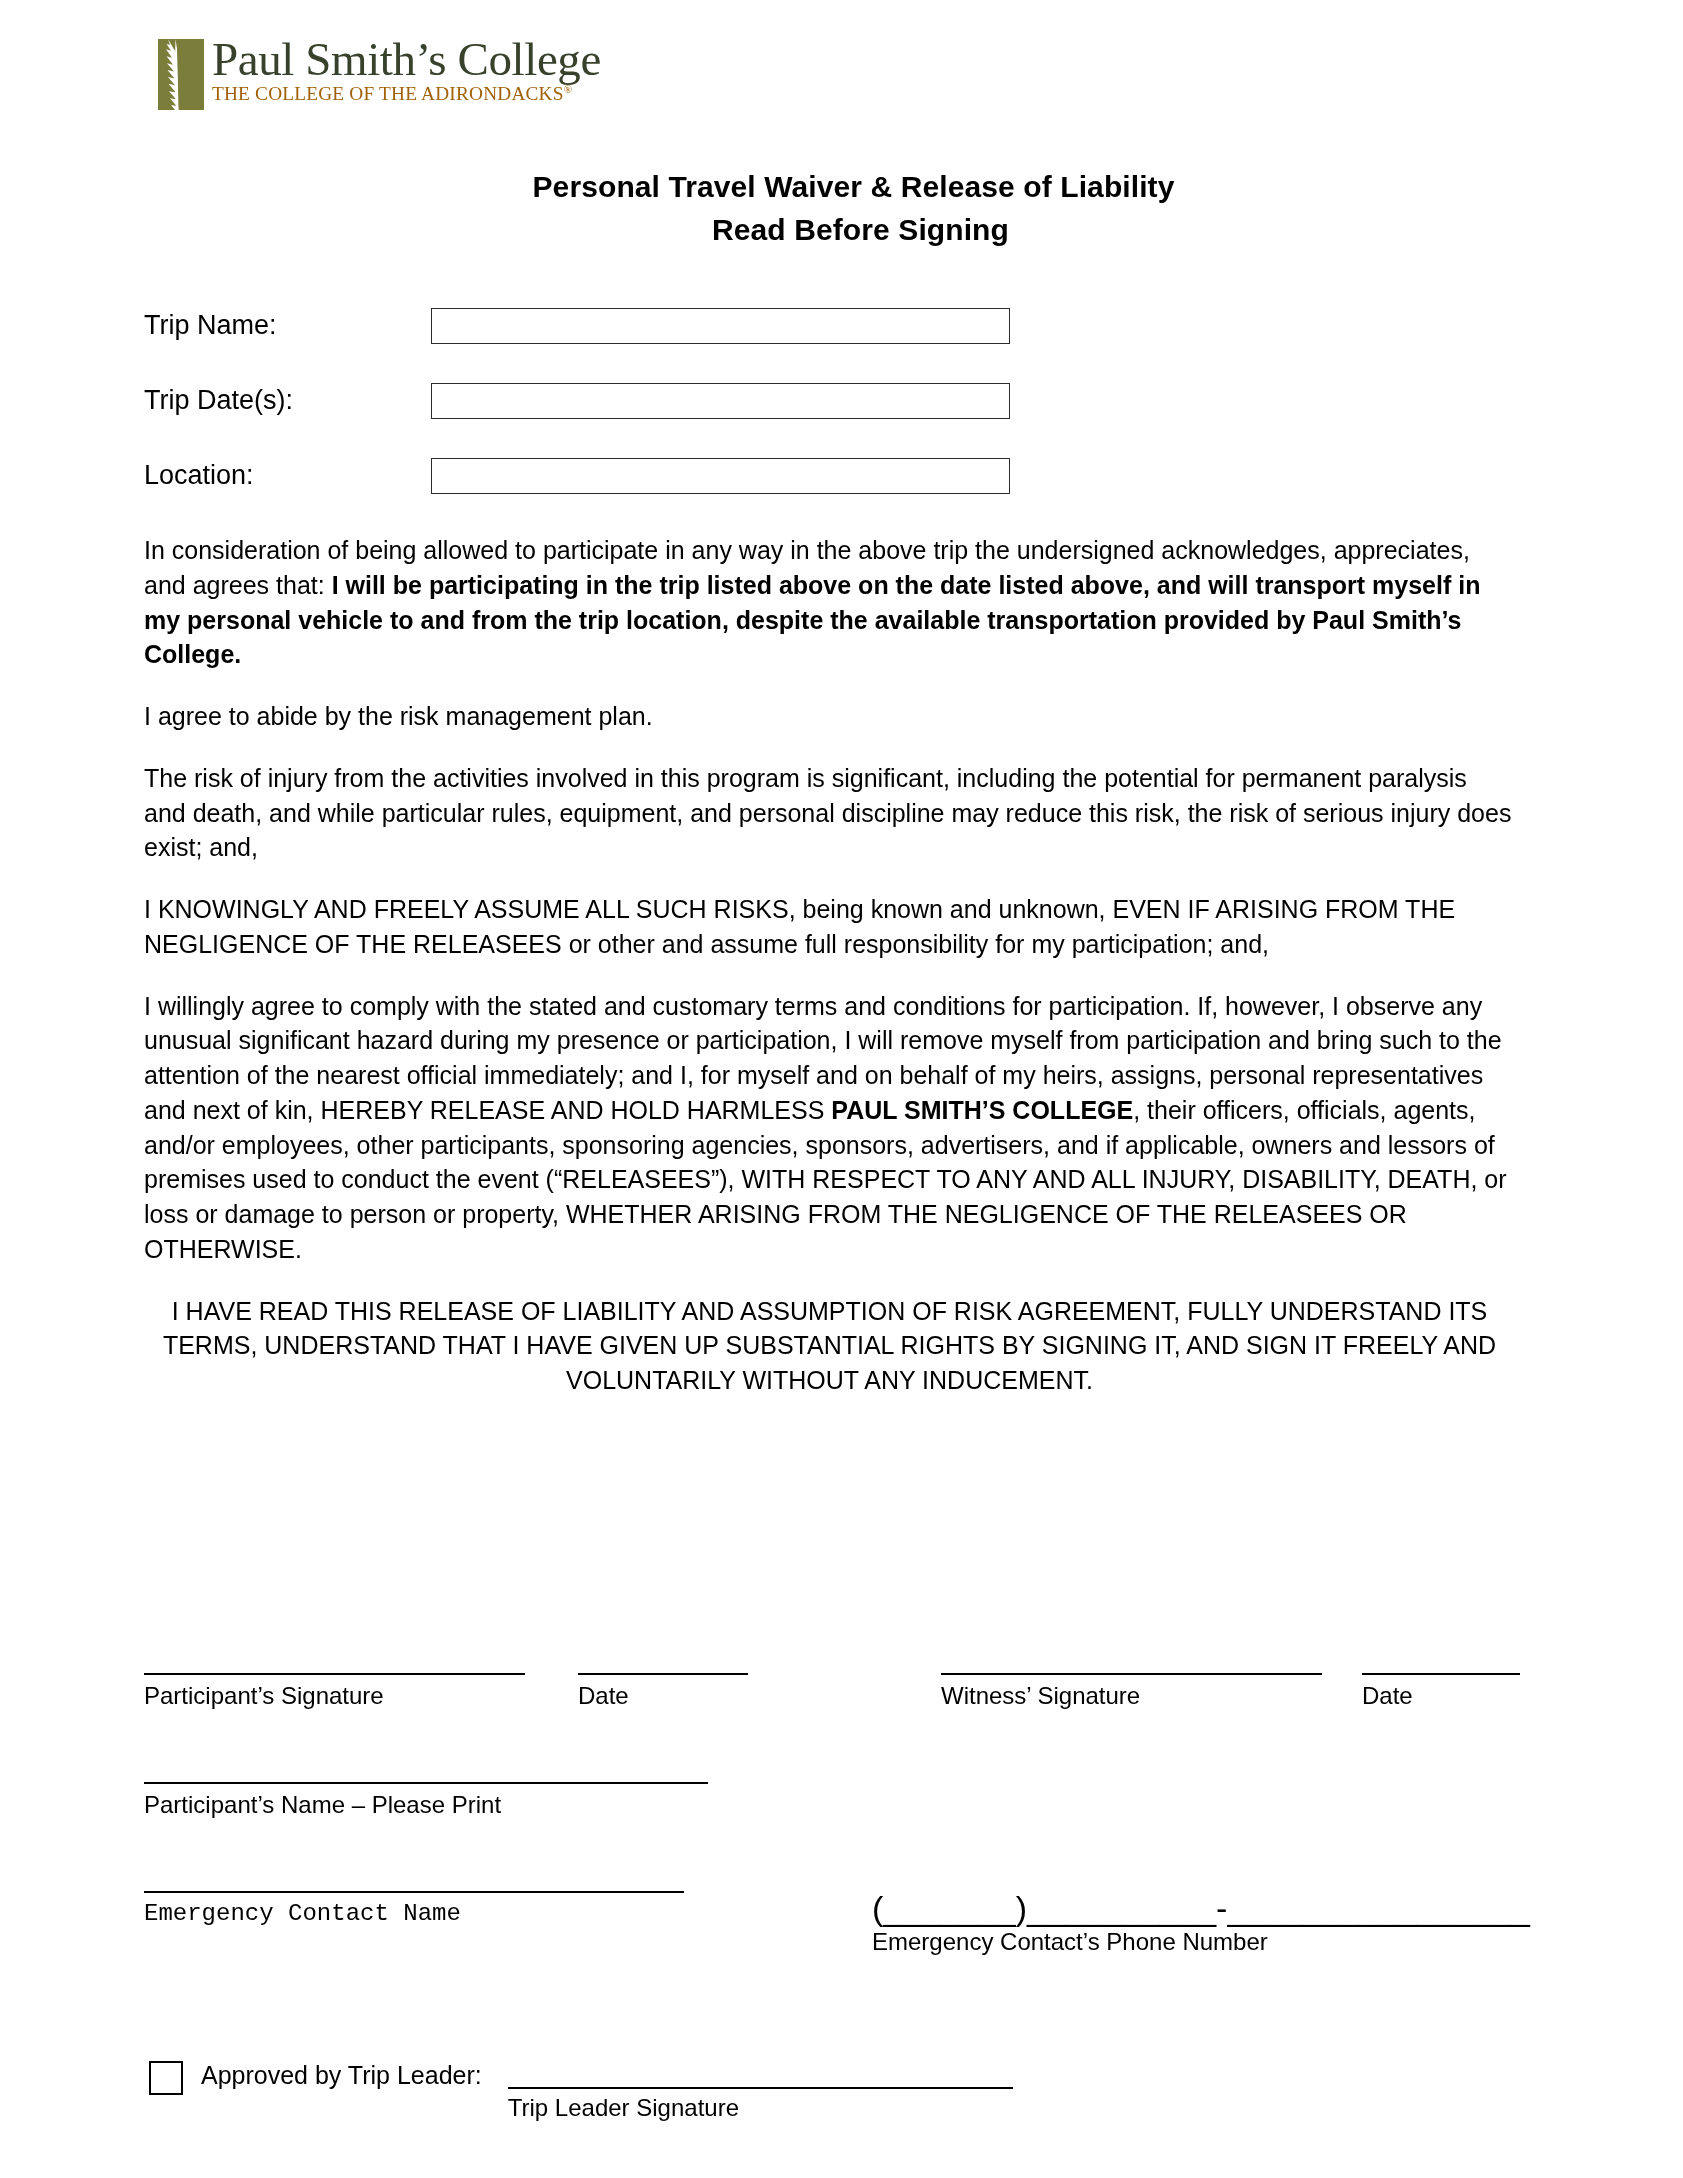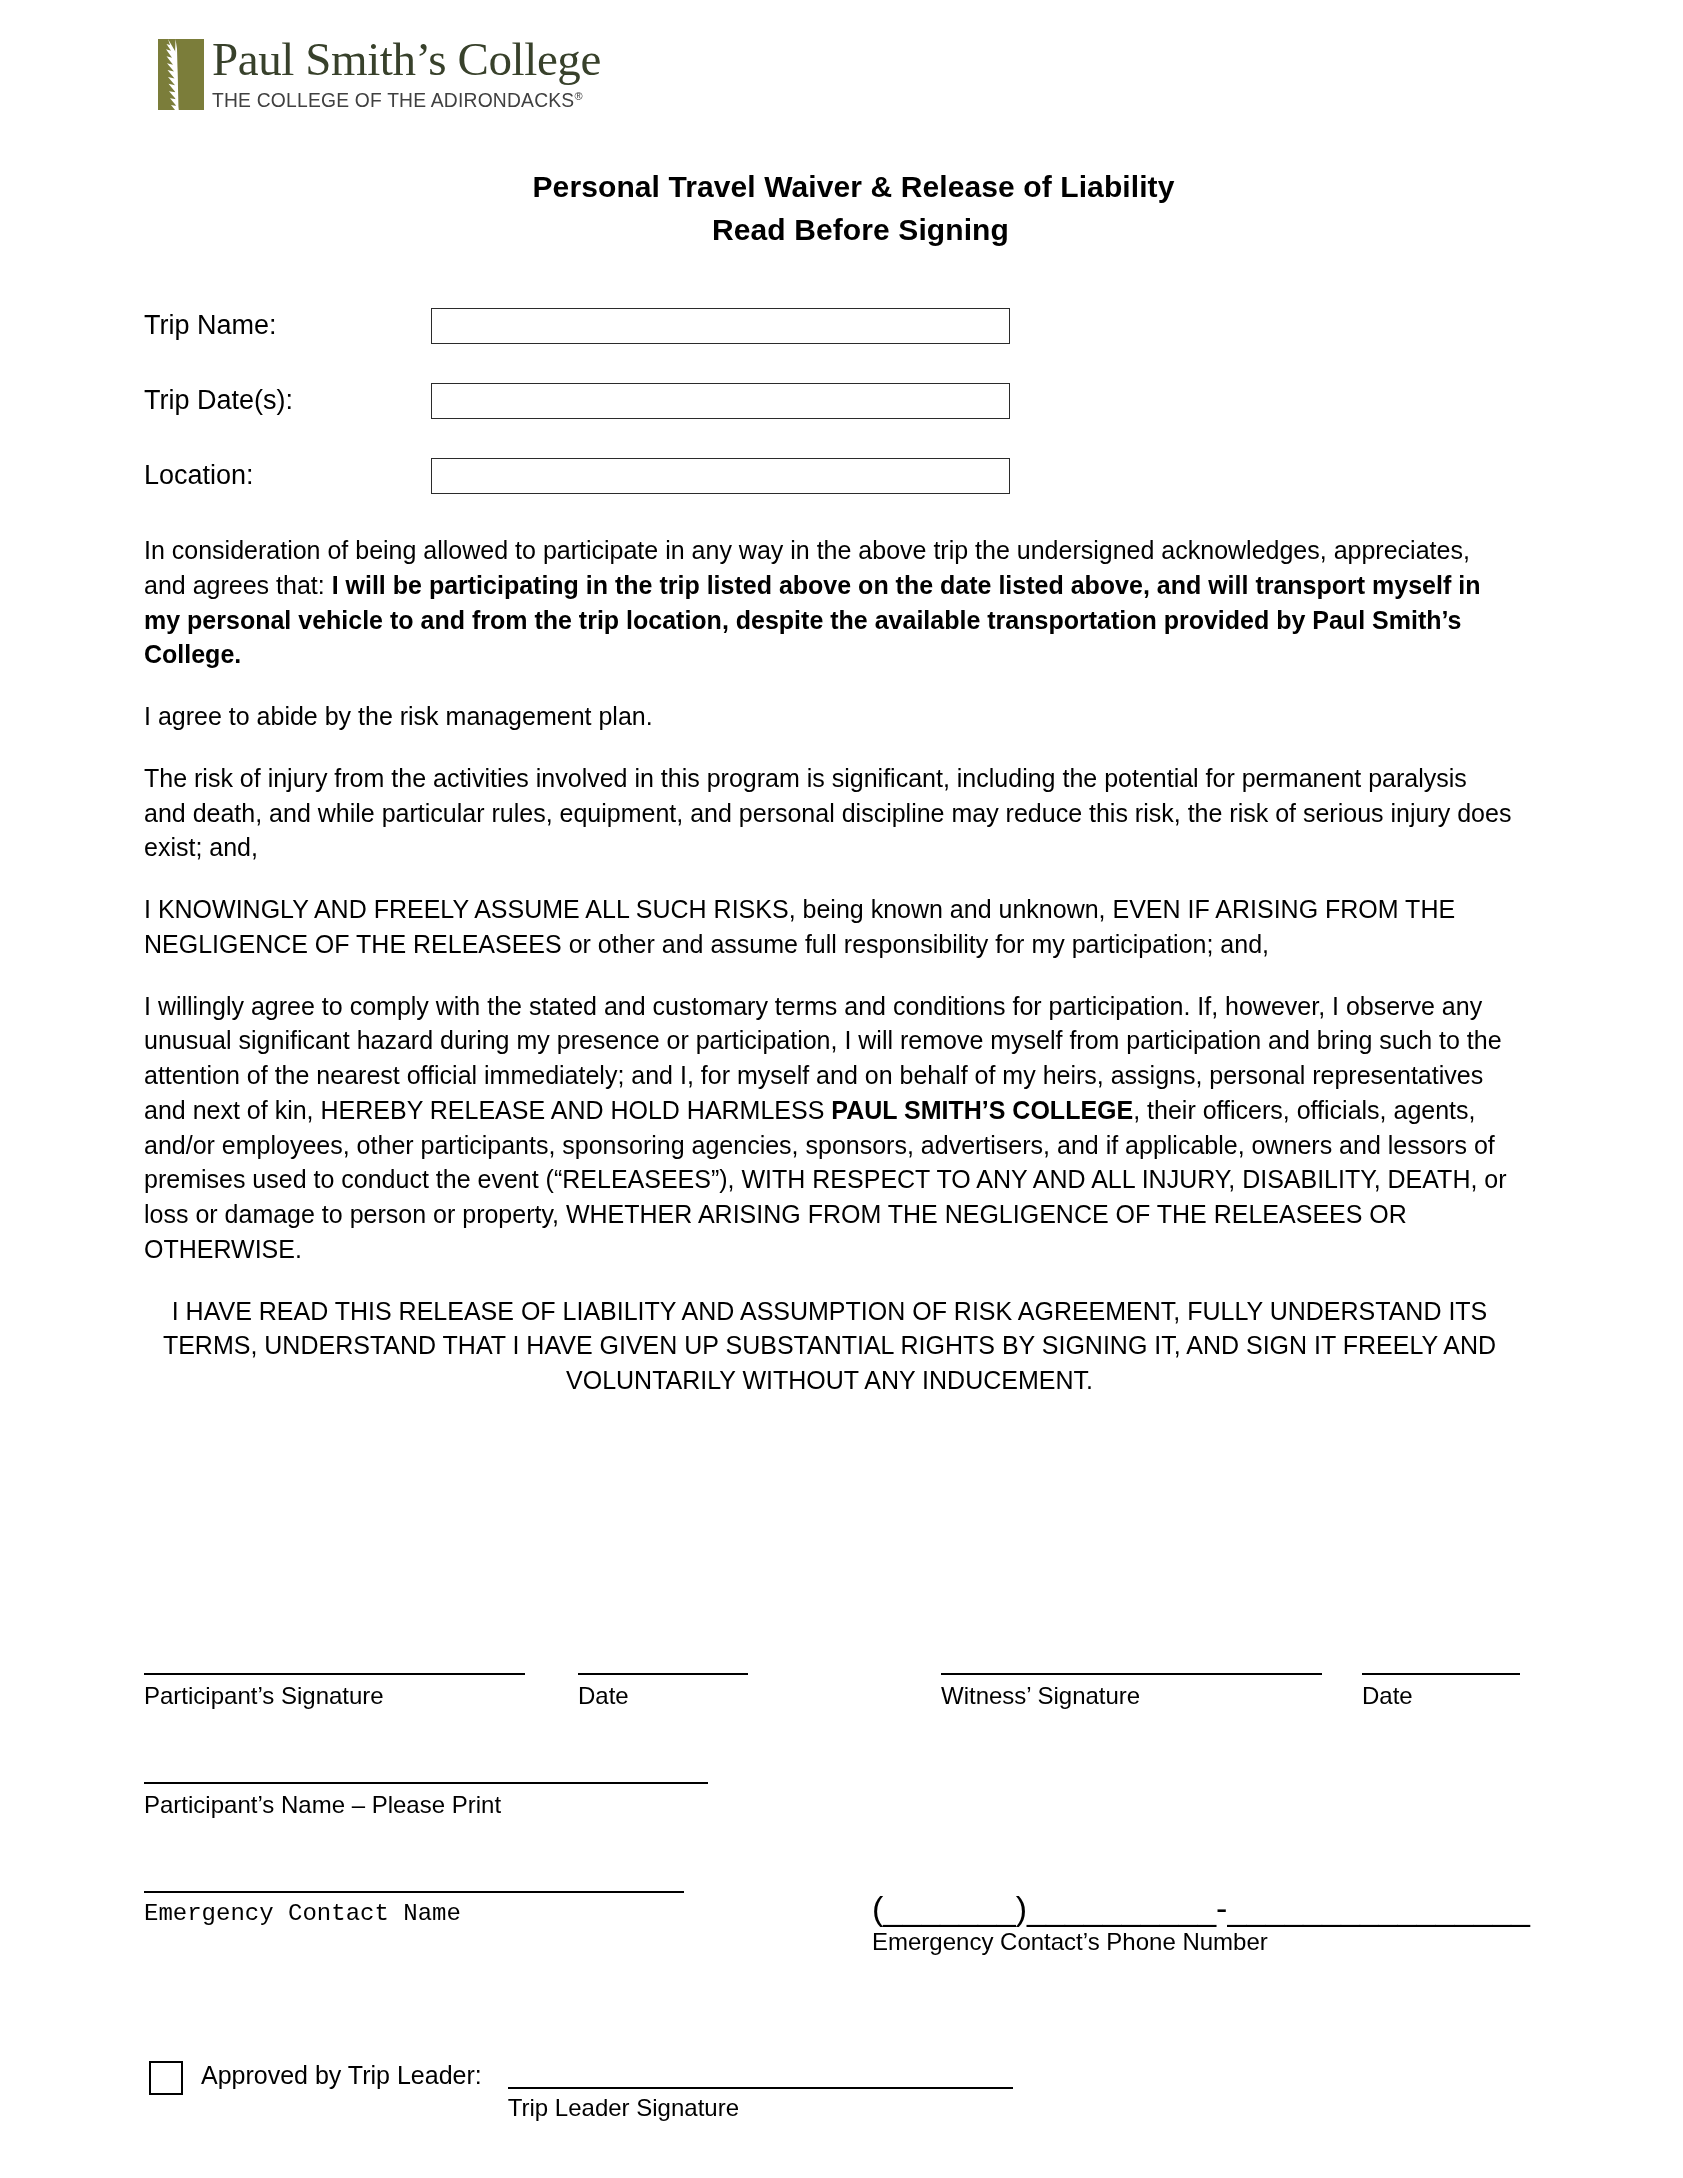--- a/index.html
+++ b/index.html
@@ -52,27 +52,27 @@
   }
   .logo-name {
     font-family: "Liberation Serif", serif;
     font-size: 47px;
     color: #38412b;
     letter-spacing: -0.4px;
     white-space: nowrap;
     display: block;
   }
   .logo-tagline {
-    font-family: Liberation Sans, sans-serif;
+    font-family: Liberation Serif, serif;
     font-size: 19.3px;
-    color: #404040;
+    color: #a16207;
     letter-spacing: 0.2px;
     white-space: nowrap;
     display: block;
-    margin-top: 8px;
+    margin-top: 1px;
   }
   .logo-tagline .reg {
     font-size: 11px;
     vertical-align: super;
   }
 
   
   .doc-title {
     position: absolute;
     left: 12px;

